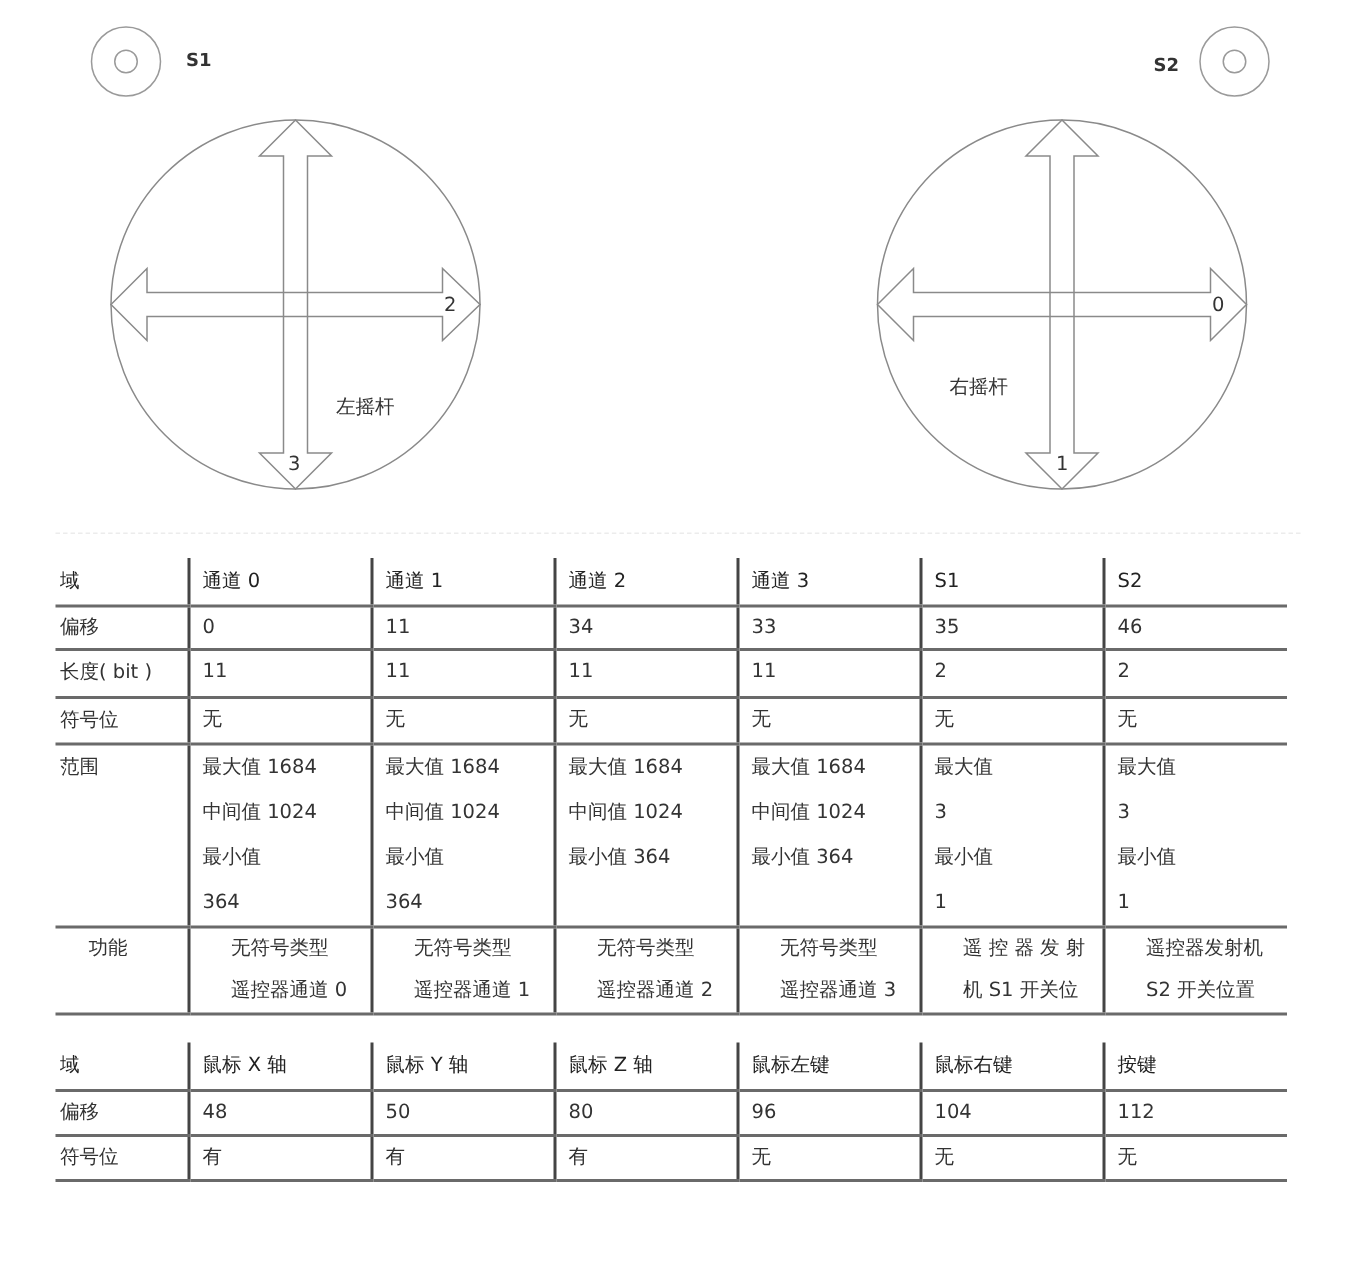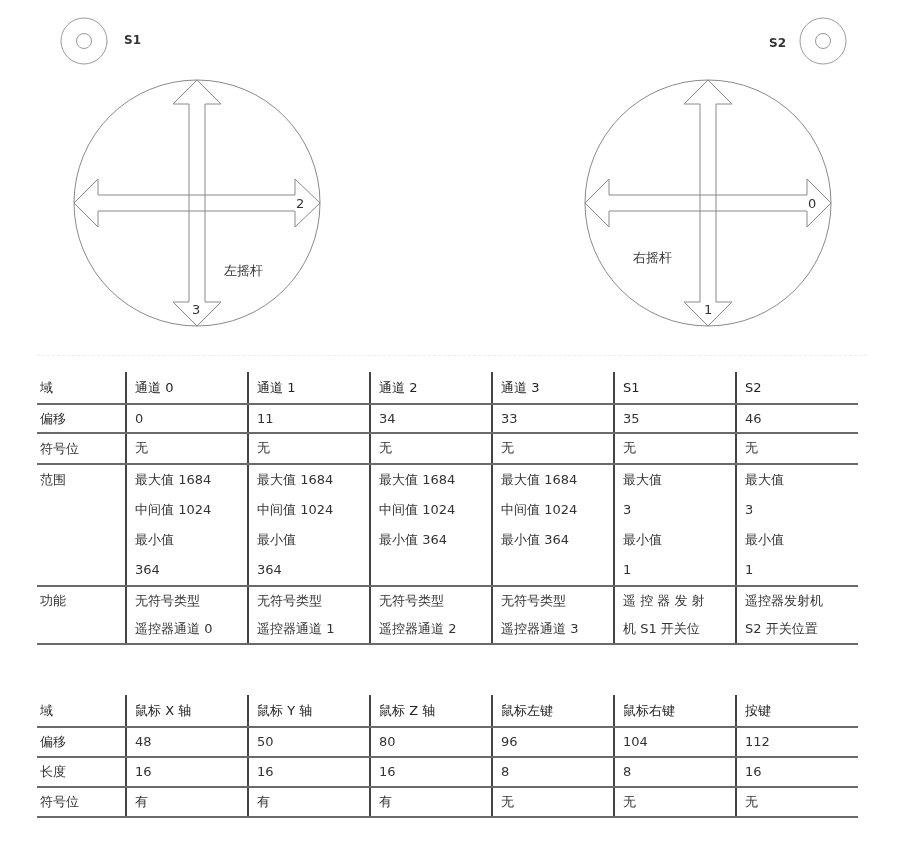--- a/index.html
+++ b/index.html
@@ -13,21 +13,21 @@
           border-top: 1px dashed #ececec; }
   table.spec { position: absolute; left: 37px; border-collapse: collapse; table-layout: fixed;
                font-size: 13px; color: #333; }
   table.spec td, table.spec th { padding: 0 0 0 8px; text-align: left; vertical-align: top;
                border-bottom: 2px solid #6a6a6a; border-left: 2px solid #444; white-space: nowrap; }
   table.spec th { font-weight: normal; color: #222; border-bottom: 2px solid #6a6a6a; }
   table.spec tr > :first-child { border-left: none; padding-left: 3px; }
   table.spec col.c0 { width: 89px; }
   table.spec col.cn { width: 122px; }
   .range-line { display: block; height: 30px; line-height: 30px; }
-  .func-line { display: block; height: 28px; line-height: 28px; }
+  .func-line { display: block; height: 28px; line-height: 28px; margin-left: 19px; }
   #t1 { top: 372px; }
   #t1 tr.h th { height: 31px; line-height: 31px; }
   #t1 tr.r td { height: 27px; line-height: 27px; }
   #t2 { top: 695px; }
   #t2 tr.h th { height: 31px; line-height: 31px; }
   #t2 tr.r td { height: 28px; line-height: 28px; }
 </style>
 </head>
 <body>
 
@@ -101,20 +101,29 @@
   <tr class="r">
     <td>偏移</td>
     <td>0</td>
     <td>11</td>
     <td>34</td>
     <td>33</td>
     <td>35</td>
     <td>46</td>
   </tr>
   <tr class="r">
+    <td style="height:30px;line-height:30px">长度( bit )</td>
+    <td>11</td>
+    <td>11</td>
+    <td>11</td>
+    <td>11</td>
+    <td>2</td>
+    <td>2</td>
+  </tr>
+  <tr class="r">
     <td style="height:29px;line-height:29px">符号位</td>
     <td>无</td>
     <td>无</td>
     <td>无</td>
     <td>无</td>
     <td>无</td>
     <td>无</td>
   </tr>
   <tr>
     <td>
@@ -212,29 +221,20 @@
   <tr class="r">
     <td>偏移</td>
     <td>48</td>
     <td>50</td>
     <td>80</td>
     <td>96</td>
     <td>104</td>
     <td>112</td>
   </tr>
   <tr class="r">
-    <td>长度</td>
-    <td>16</td>
-    <td>16</td>
-    <td>16</td>
-    <td>8</td>
-    <td>8</td>
-    <td>16</td>
-  </tr>
-  <tr class="r">
     <td>符号位</td>
     <td>有</td>
     <td>有</td>
     <td>有</td>
     <td>无</td>
     <td>无</td>
     <td>无</td>
   </tr>
 </tbody>
   </table>

